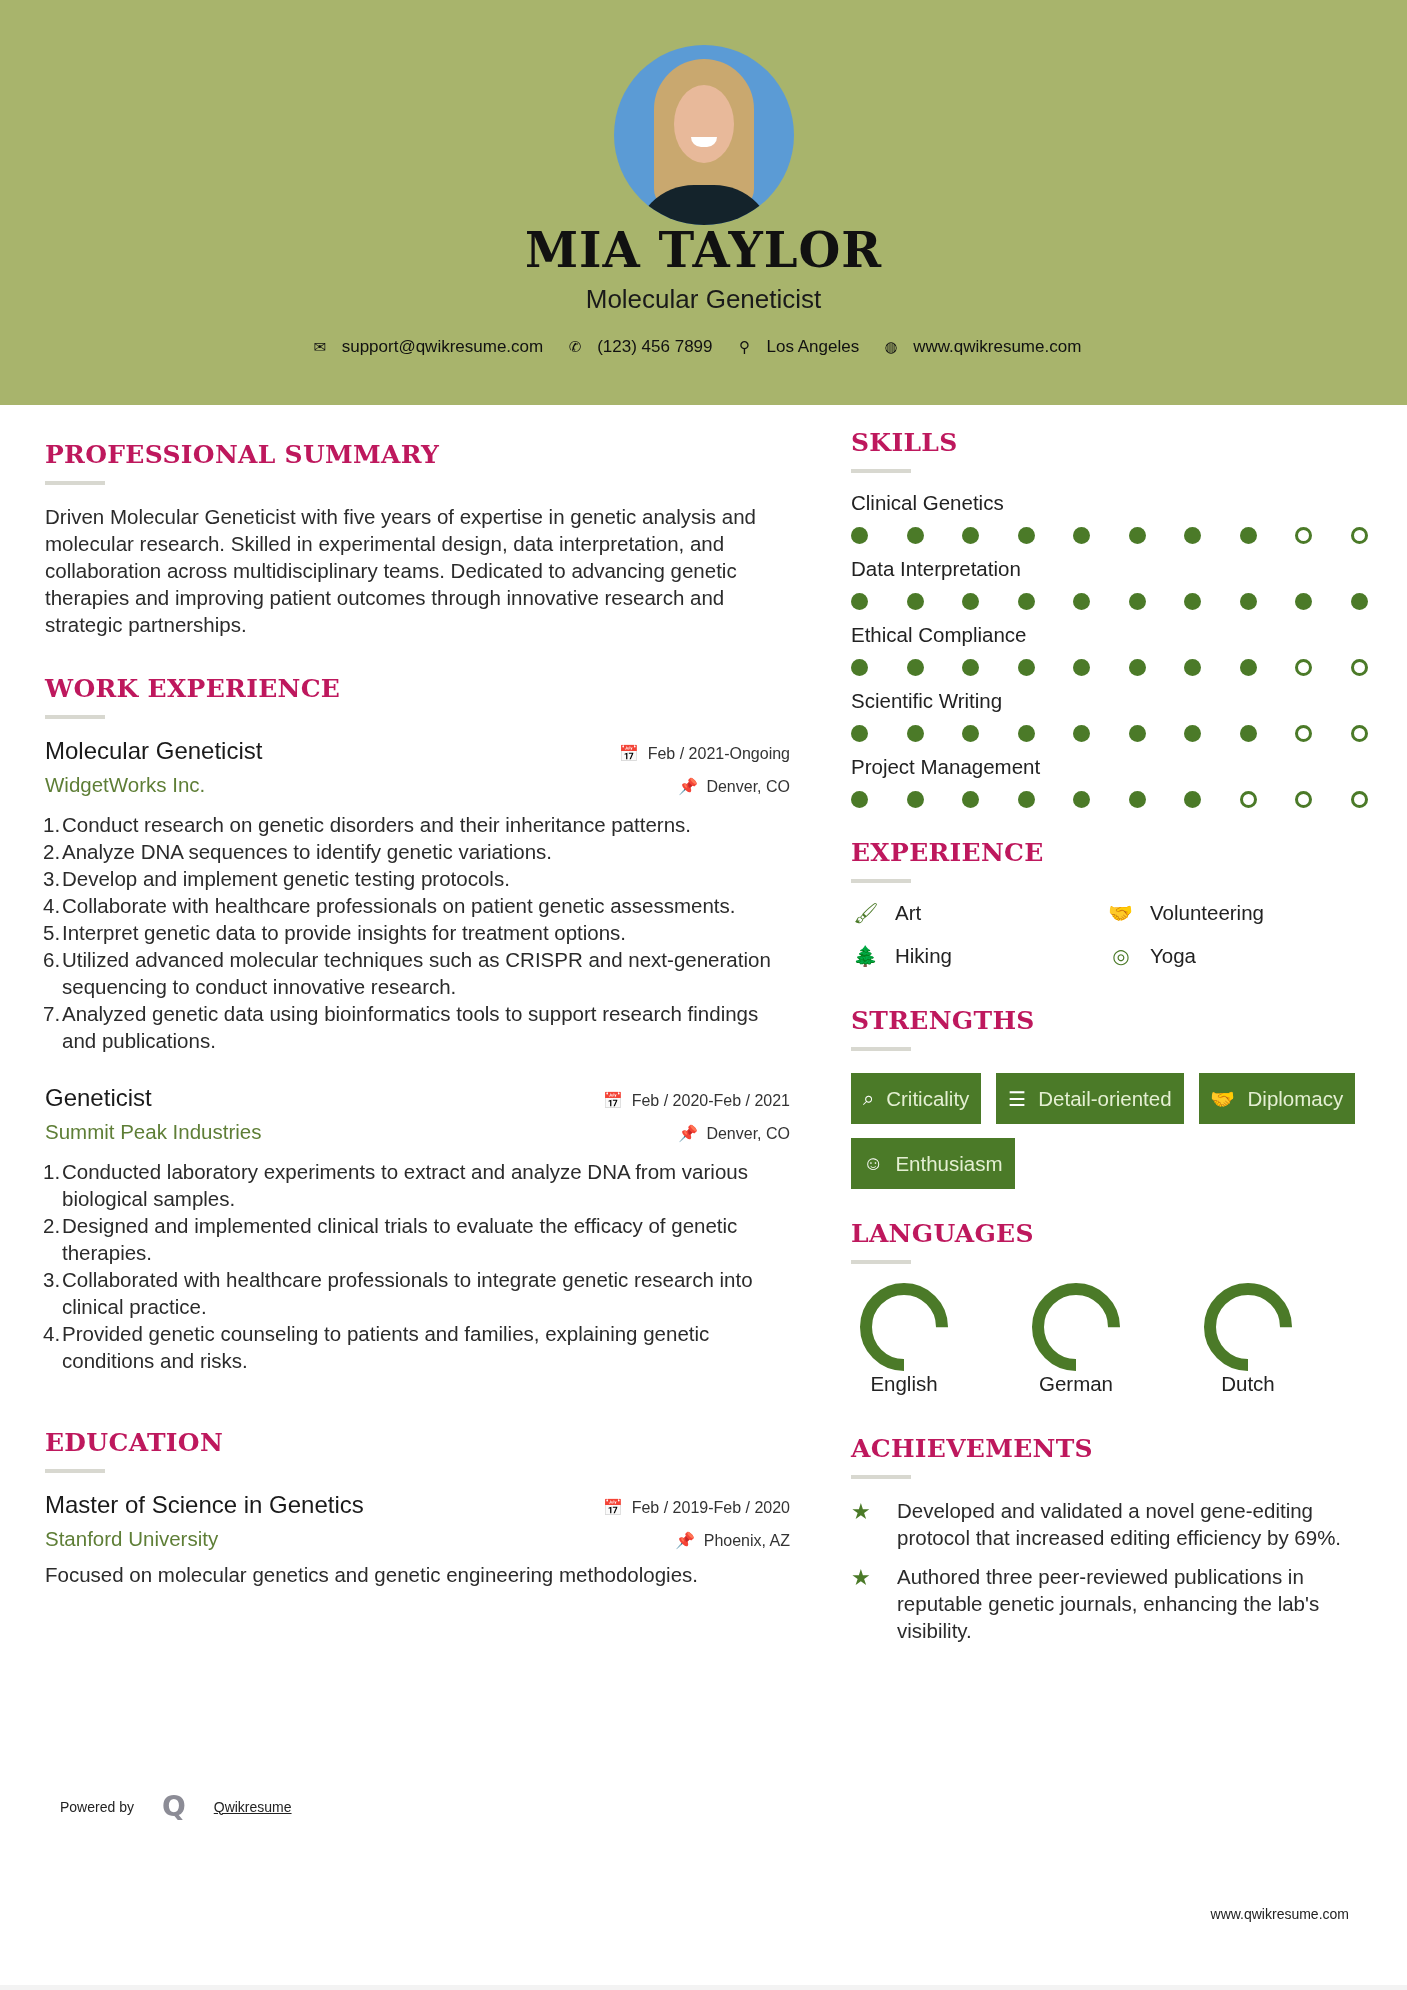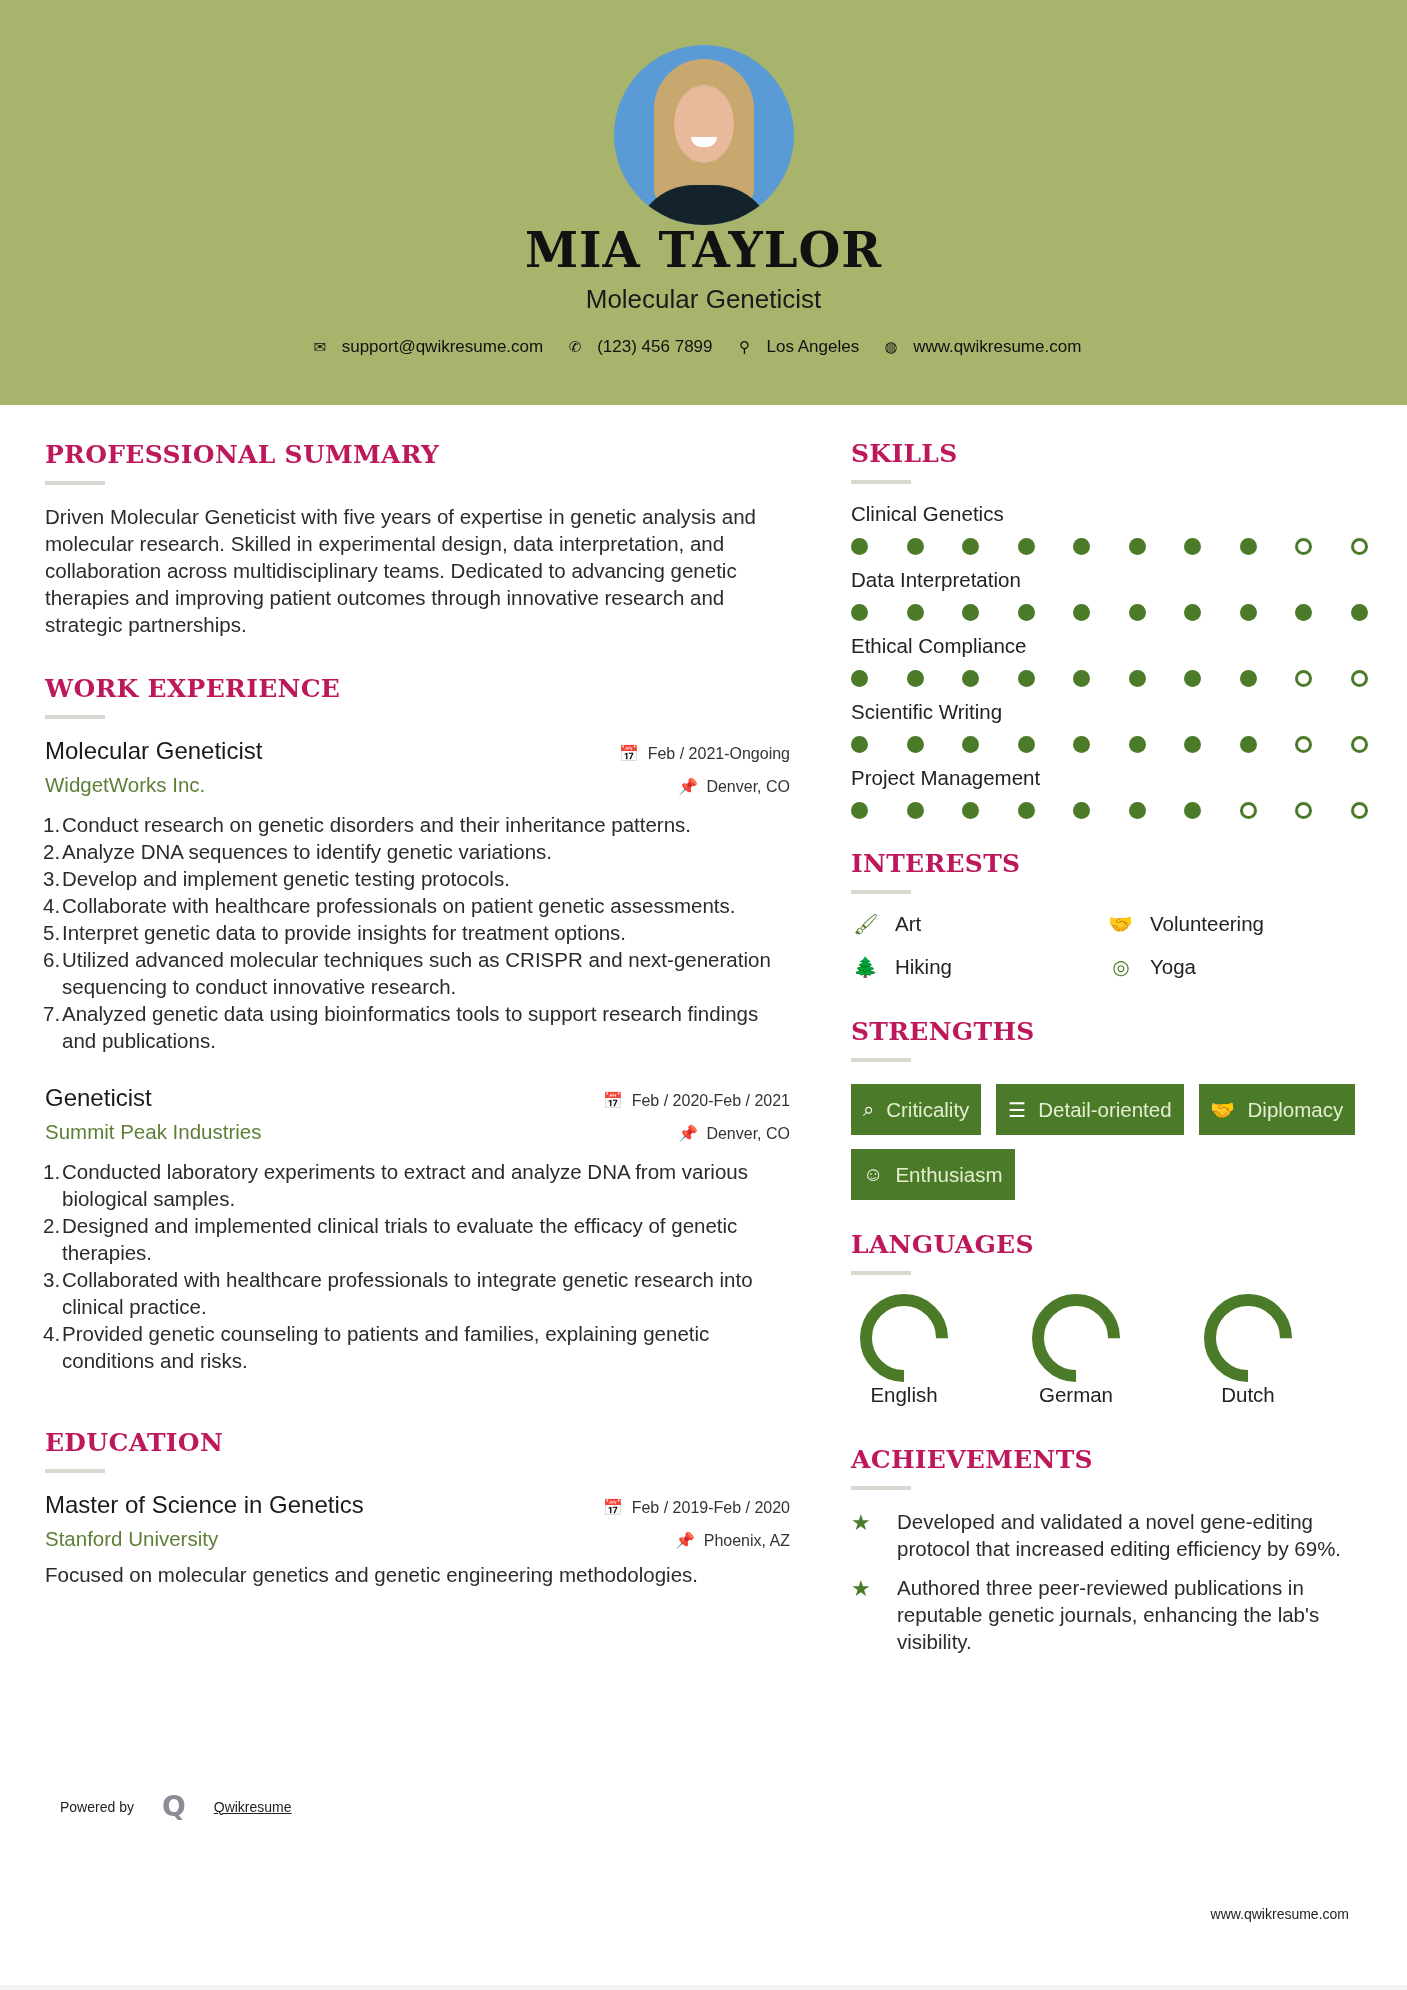--- a/index.html
+++ b/index.html
@@ -11,21 +11,21 @@
   .photo .face { position: absolute; left: 60px; top: 40px; width: 60px; height: 78px; border-radius: 50%; background: #e8b99a; }
   .photo .smile { position: absolute; left: 77px; top: 92px; width: 26px; height: 10px; border-radius: 0 0 13px 13px; background: #fff; }
   .photo .shirt { position: absolute; left: 20px; top: 140px; width: 140px; height: 60px; border-radius: 60px 60px 0 0; background: #14232b; }
   .name { position: absolute; left: 0; width: 1407px; top: 222px; text-align: center; font-family: "DejaVu Serif", "Liberation Serif", serif; font-weight: bold; font-size: 48px; color: #111; letter-spacing: 1px; }
   .jobtitle { position: absolute; left: 0; width: 1407px; top: 284px; text-align: center; font-size: 26px; color: #1a1a1a; }
   .contacts { position: absolute; left: 0; width: 1407px; top: 337px; display: flex; justify-content: center; align-items: center; gap: 10px; font-size: 17px; color: #111; }
   .contacts .ci { display: inline-flex; align-items: center; gap: 14px; margin-right: 14px; }
   .contacts .ico { font-size: 15px; width: 16px; text-align: center; }
 
   .col-left { position: absolute; left: 45px; top: 440px; width: 745px; }
-  .col-right { position: absolute; left: 851px; top: 439px; width: 520px; }
+  .col-right { position: absolute; left: 851px; top: 428px; width: 520px; }
 
   .sec-title { font-family: "DejaVu Serif", "Liberation Serif", serif; font-weight: bold; font-size: 25px; color: #be185d; letter-spacing: 0.3px; }
   .sec-bar { width: 60px; height: 4px; background: #d8d8d0; margin-top: 12px; margin-bottom: 18px; }
 
   .summary { font-size: 20.5px; line-height: 27px; color: #2b2b2b; }
   .job { margin-top: 6px; }
   .job-row { display: flex; justify-content: space-between; align-items: baseline; }
   .job-title { font-size: 24px; color: #1a1a1a; }
   .job-date, .job-loc { font-size: 16px; color: #333; display: inline-flex; align-items: center; gap: 8px; }
   .company { font-size: 20.5px; color: #5e7e36; margin-top: 8px; }
@@ -288,21 +288,21 @@
             <span class="dot"></span>
             <span class="dot empty"></span>
             <span class="dot empty"></span>
             <span class="dot empty"></span>
           </div>
         </div>
       </div>
   </section>
 
   <section style="margin-top:30px;">
-    <div class="sec-title">INTERESTS</div>
+    <div class="sec-title">EXPERIENCE</div>
     <div class="sec-bar"></div>
     <div class="interests">
       <div class="interest">
         <span class="ico">🖌</span>
         <span>Art</span>
       </div>
       <div class="interest">
         <span class="ico">🤝</span>
         <span>Volunteering</span>
       </div>

